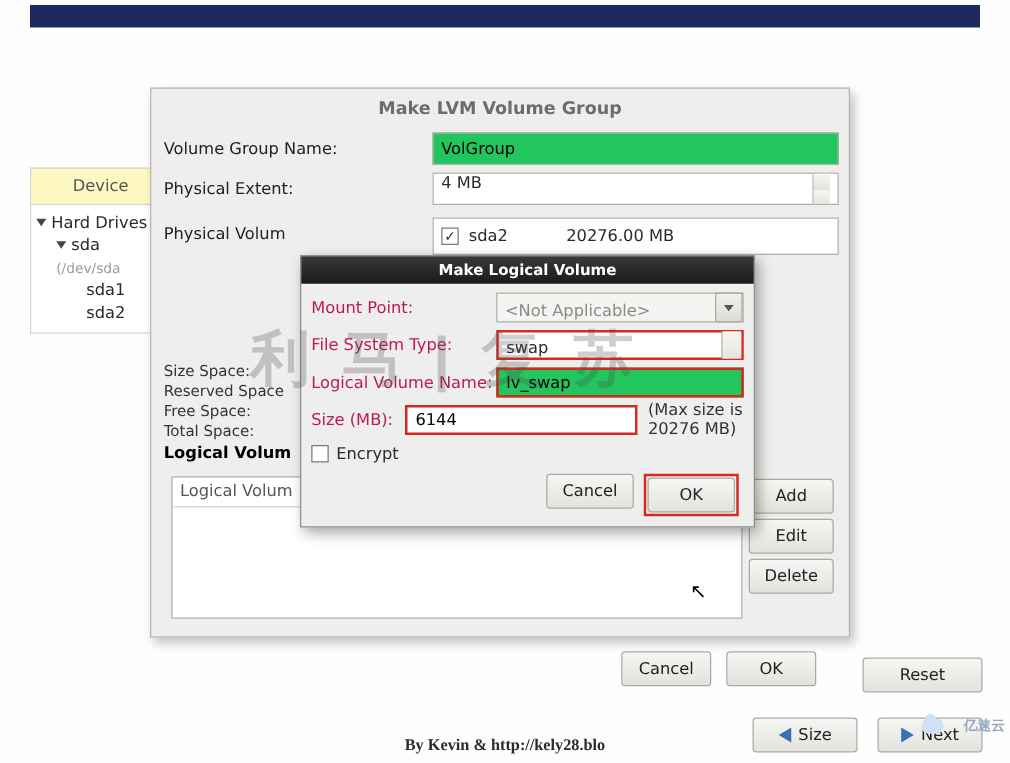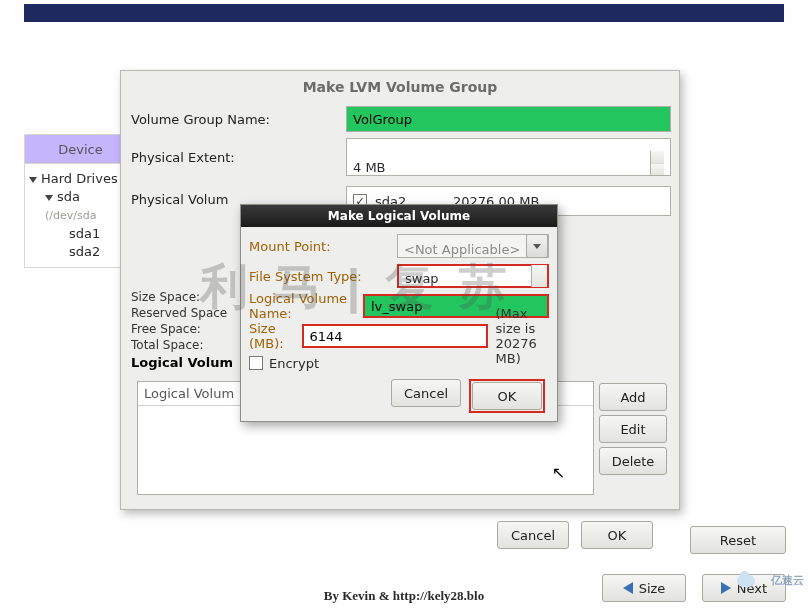--- a/index.html
+++ b/index.html
@@ -47,22 +47,22 @@
     height: 26px;
     background: #22c55e;
     border: 1px solid #b0b0a8;
     padding: 0 6px;
     font-size: 13px;
     font-family: inherit;
   }
   .select-like {
     flex: 1 1 auto;
     display: flex;
-    align-items: flex-end;
-    height: 38px;
+    align-items: flex-start;
+    height: 26px;
     background: #fff;
     border: 1px solid #b0b0a8;
     padding: 0 6px;
     position: relative;
   }
   .select-stepper {
     width: 14px; height: 24px;
     border-left: 1px solid #b0b0a8;
     margin-left: auto;
     display: flex; flex-direction: column;
@@ -123,42 +123,42 @@
     border: 1px solid #a9a9a2;
     border-radius: 3px;
     display: flex; align-items: center; justify-content: center;
     cursor: pointer;
     font-size: 13px;
     color: #222;
   }
   .inner-dialog {
     position: absolute;
     top: 204px; left: 240px;
-    width: 318px; height: 218px;
+    width: 364px; height: 218px;
     background: #eeeeec;
     border: 1px solid #8f8f88;
     box-shadow: 3px 4px 10px rgba(0,0,0,0.35);
     z-index: 5;
   }
   .inner-titlebar {
     height: 22px;
     background: linear-gradient(#3a3a3a,#1a1a1a);
     color: #fff;
     display: flex; align-items: center; justify-content: center;
     font-size: 12px;
     font-weight: bold;
   }
   .inner-form {
     padding: 4px 8px 0 8px;
   }
   .inner-row {
     display: flex; align-items: center;
     height: 30px;
   }
-  .inner-label { width: 148px; color:#a16207; }
+  .inner-label { width: 148px; color:#be185d; }
   .combo {
     flex: 1 1 auto;
     height: 24px;
     background: #fff;
     border: 1px solid #b0b0a8;
     display: flex; align-items: flex-end;
     padding: 0 6px;
     font-size: 13px;
     position: relative;
   }
@@ -201,21 +201,21 @@
   .inner-buttons .ok-wrap { border:2px solid #d42a20; padding:1px; }
   .sidebar {
     position: absolute;
     top: 134px; left: 24px;
     width: 112px;
     font-size: 13px;
   }
   .sidebar-header{
     height: 30px; display:flex; align-items:center; justify-content:center;
     color:#555; border:1px solid #d6d6d2; border-right:none;
-    background:#c4b5fd;
+    background:#fef9c3;
   }
   .sidebar-body{
     padding:6px 4px;
     background: #fff;
     border-left: 1px solid #d6d6d2;
     border-bottom: 1px solid #d6d6d2;
     line-height: 18px;
   }
   .tree-toggle{
     display:inline-block; width:0;height:0; margin-right:4px;

